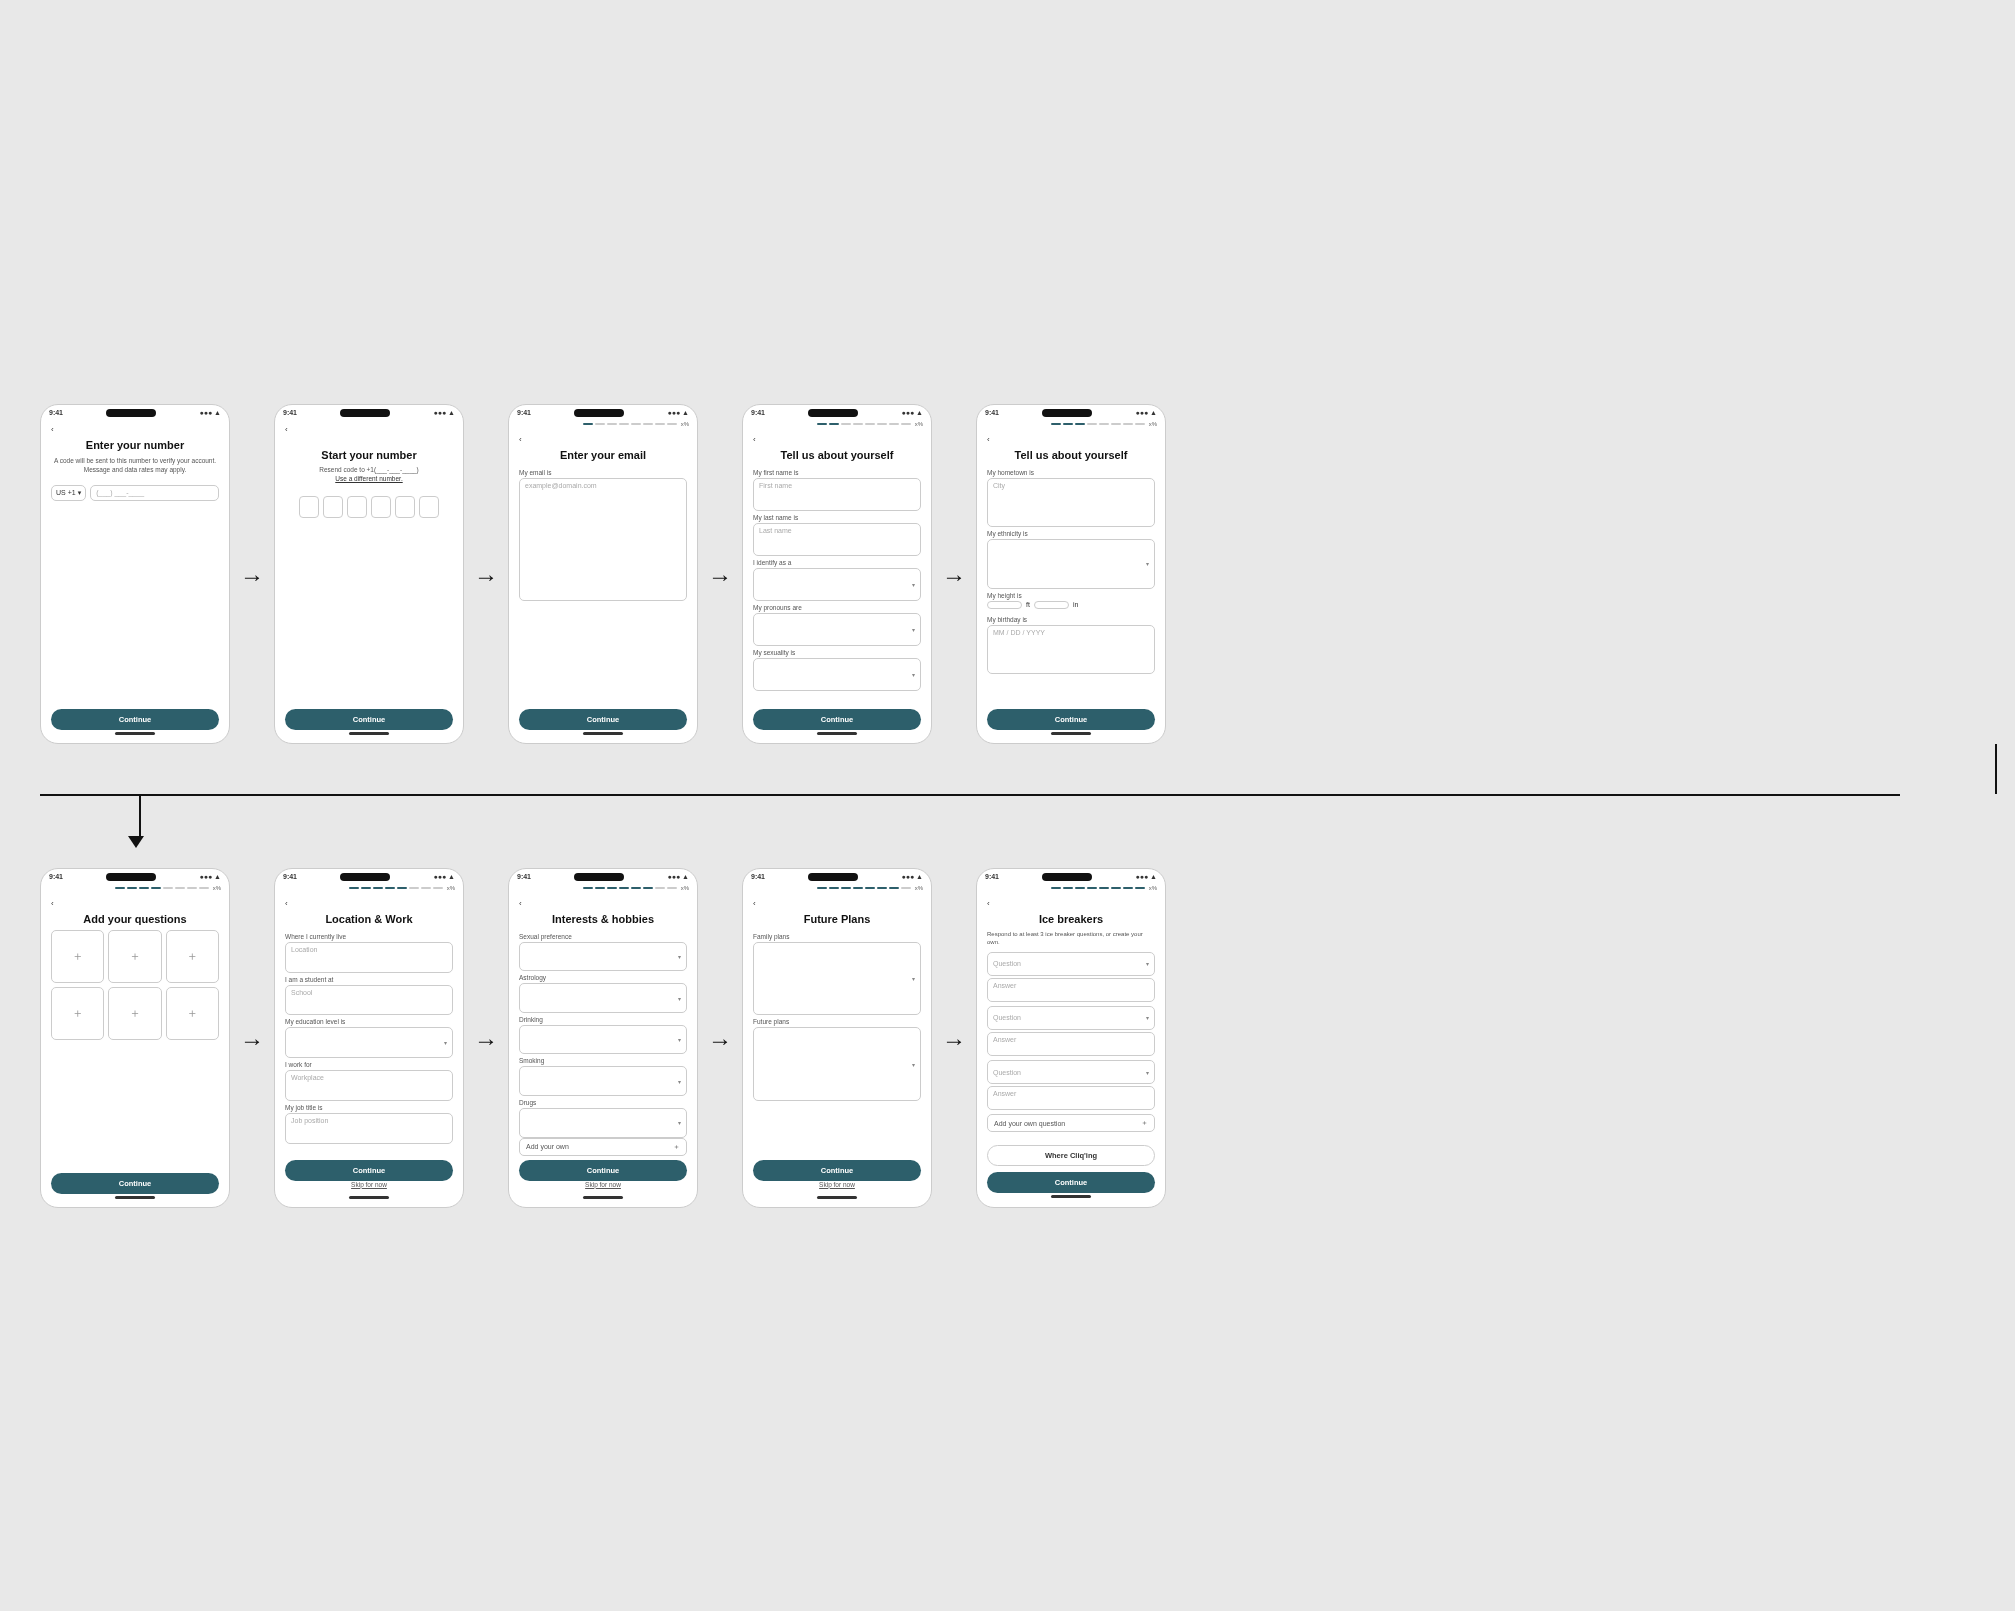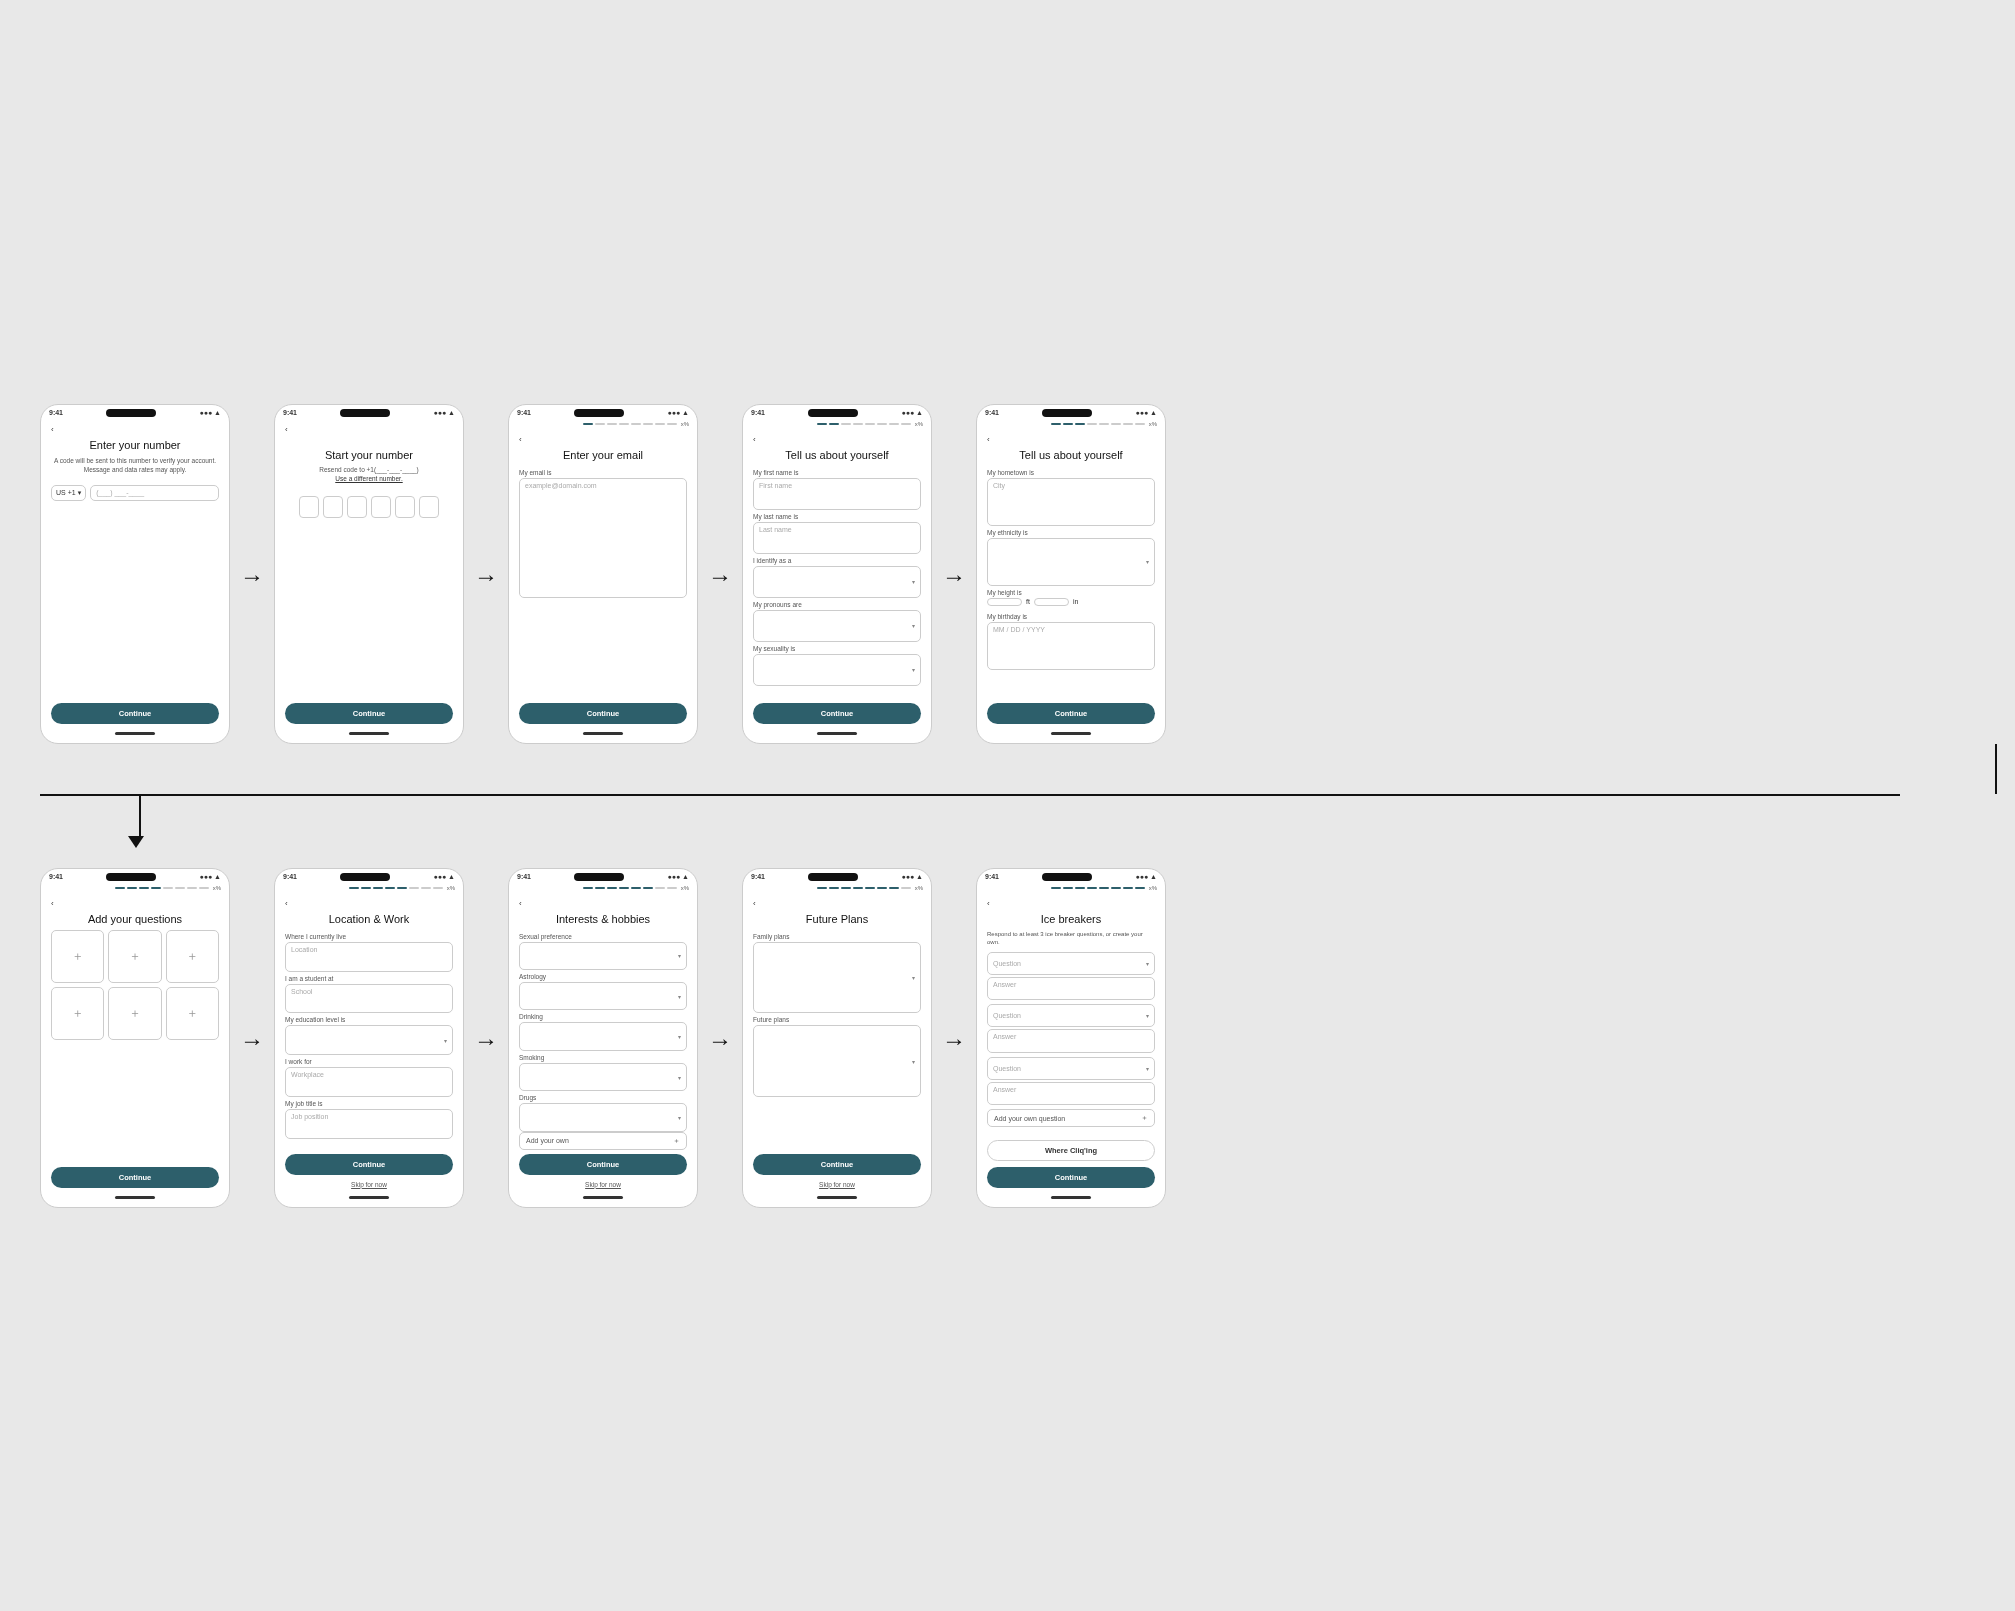--- a/index.html
+++ b/index.html
@@ -97,21 +97,21 @@
     }
 
     .back-btn {
       font-size: 8px;
       color: #333;
       margin-bottom: 4px;
     }
 
     .screen-title {
       font-size: 11px;
-      font-weight: 400;
+      font-weight: 700;
       color: #111;
       margin-bottom: 4px;
       text-align: center;
       line-height: 1.3;
     }
 
     .screen-subtitle {
       font-size: 6.5px;
       color: #555;
       text-align: center;
@@ -165,21 +165,20 @@
       background: #2d5f6b;
       color: #fff;
       border: none;
       border-radius: 20px;
       padding: 6px 10px;
       font-size: 7.5px;
       font-weight: 600;
       width: 100%;
       text-align: center;
       margin-top: auto;
-      margin-bottom: 6px;
     }
 
     .skip-link {
       font-size: 6.5px;
       color: #555;
       text-align: center;
       margin-bottom: 6px;
       text-decoration: underline;
     }
 

